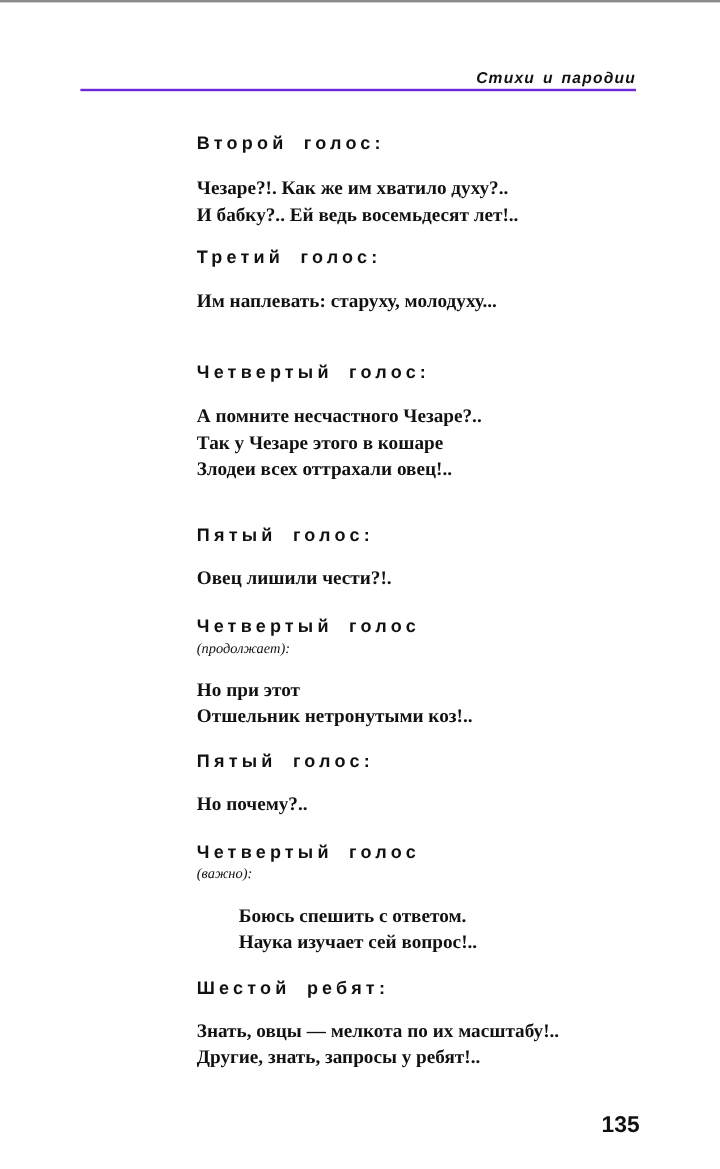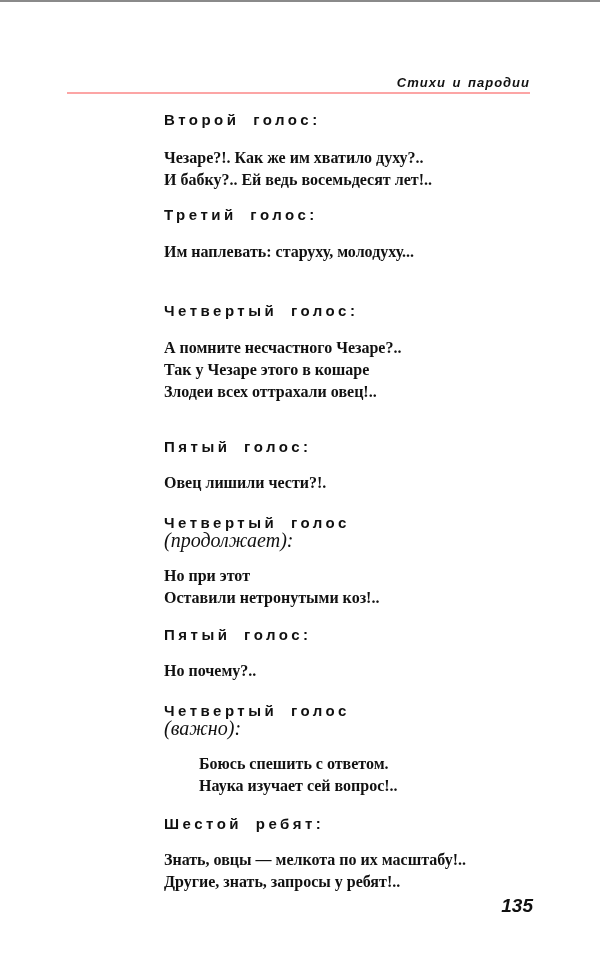--- a/index.html
+++ b/index.html
@@ -16,24 +16,24 @@
     }
     .top-edge {
       position: absolute;
       left: 0; top: 0;
       width: 600px; height: 2px;
       background: #8a8a8a;
     }
     .running-head {
       position: absolute;
       left: 67px;
-      top: 72px;
+      top: 54px;
       width: 463px;
       height: 20px;
-      border-bottom: 2px solid #fca5a5;
+      border-bottom: 2px solid #6d28d9;
       text-align: right;
     }
     .running-head-text {
       position: absolute;
       right: 0;
       bottom: 2px;
       font-family: "Liberation Sans", sans-serif;
       font-style: italic;
       font-weight: bold;
       font-size: 13px;
@@ -55,41 +55,40 @@
       font-size: 15px;
       letter-spacing: 3.5px;
       word-spacing: 6px;
       line-height: 18px;
     }
     .speaker .note {
       display: block;
       font-family: "Liberation Serif", serif;
       font-style: italic;
       font-weight: normal;
-      font-size: 20px;
+      font-size: 12px;
       letter-spacing: 0;
       word-spacing: 0;
       line-height: 16px;
     }
     .stanza {
       position: absolute;
       left: 0;
       font-family: "Liberation Serif", serif;
       font-weight: bold;
       font-size: 16px;
       line-height: 22px;
       white-space: nowrap;
     }
     .line { display: block; }
     .page-number {
       position: absolute;
       right: 67px;
-      top: 895px;
+      top: 927px;
       font-family: "Liberation Sans", sans-serif;
-      font-style: italic;
       font-weight: bold;
       font-size: 19px;
     }
   </style>
 </head>
 <body>
 
 <div class="top-edge"></div>
 
 <div class="running-head">
@@ -120,21 +119,21 @@
   <div class="stanza" style="top:472px;">
     <span class="line">Овец лишили чести?!.</span>
   </div>
 
   <div class="speaker" style="top:514px;">
     <span>Четвертый голос</span>
     <span class="note">(продолжает):</span>
   </div>
   <div class="stanza" style="top:565px;">
     <span class="line">Но при этот</span>
-    <span class="line">Оставили нетронутыми коз!..</span>
+    <span class="line">Отшельник нетронутыми коз!..</span>
   </div>
 
   <div class="speaker" style="top:626px;">Пятый голос:</div>
   <div class="stanza" style="top:660px;">
     <span class="line">Но почему?..</span>
   </div>
 
   <div class="speaker" style="top:702px;">
     <span>Четвертый голос</span>
     <span class="note">(важно):</span>

